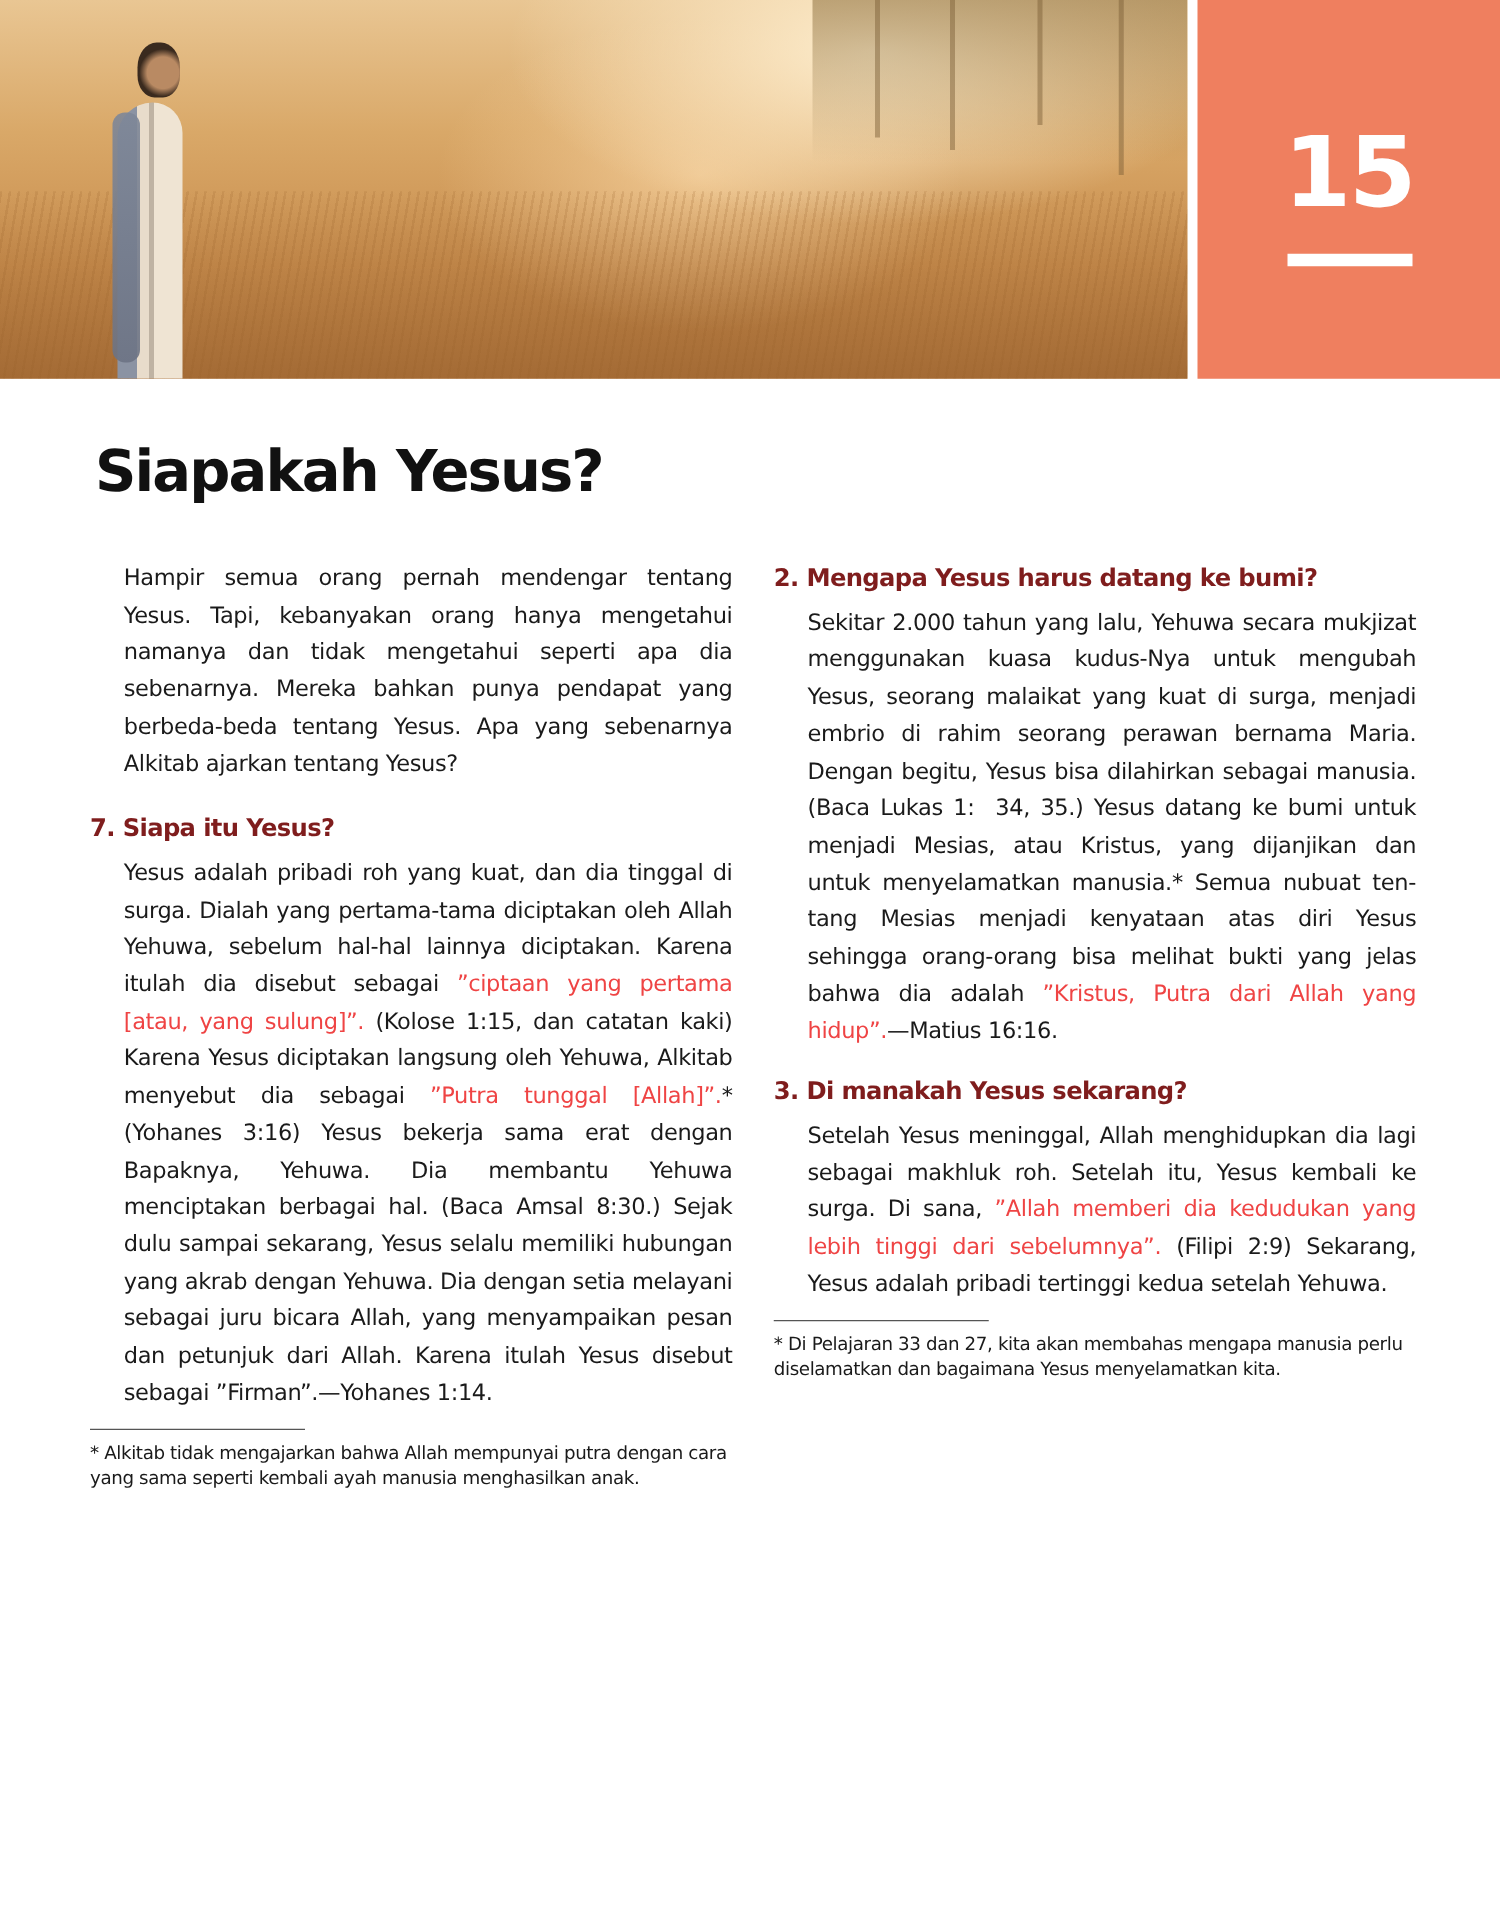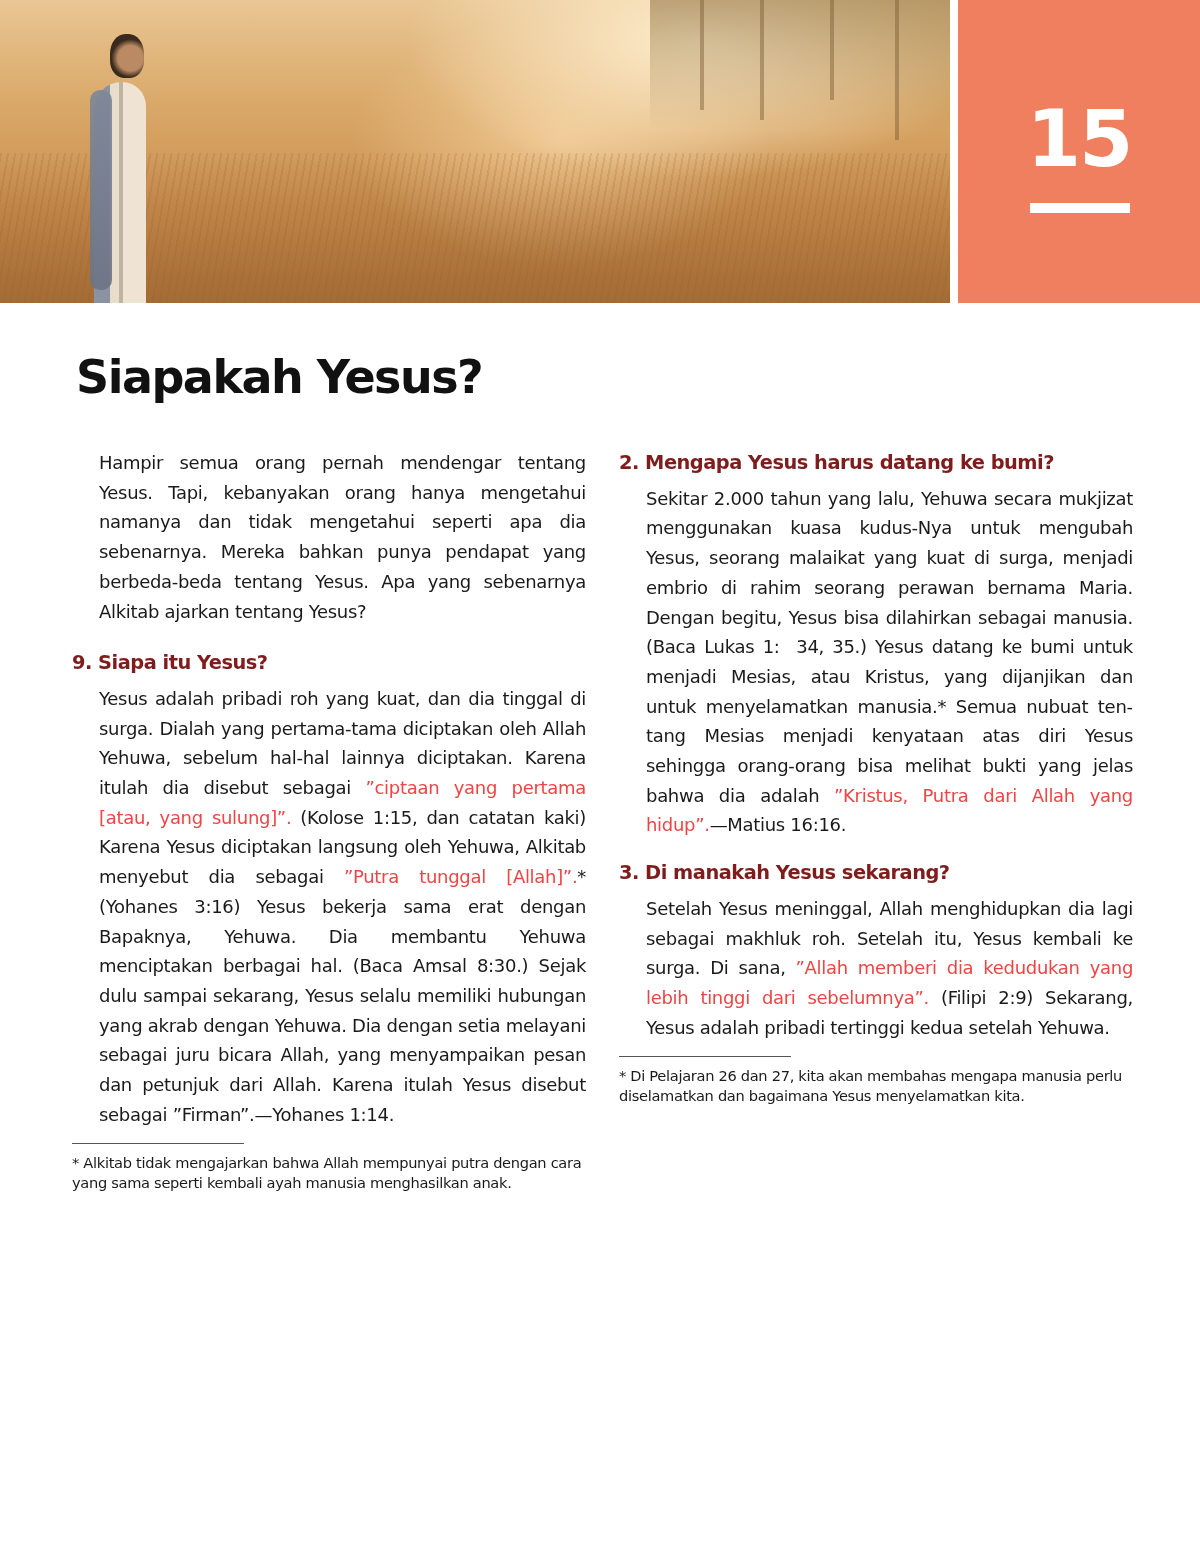--- a/index.html
+++ b/index.html
@@ -67,30 +67,30 @@
 <div class="lesson-box">
   <div class="lesson-number">15</div>
   <div class="lesson-rule"></div>
 </div>
 
 <h1 class="page-title">Siapakah Yesus?</h1>
 
 <div class="col col-left">
   <p class="body">Hampir semua orang pernah mendengar ten­tang Yesus. Tapi, kebanyakan orang hanya me­ngetahui namanya dan tidak mengetahui se­perti apa dia sebenarnya. Mereka bahkan punya pendapat yang berbeda-beda tentang Yesus. Apa yang sebenarnya Alkitab ajarkan tentang Yesus?</p>
   <div class="gap-intro"></div>
-  <h2 class="q">9. Siapa itu Yesus?</h2>
+  <h2 class="q">7. Siapa itu Yesus?</h2>
   <div class="gap-q"></div>
   <p class="body"><span>Yesus adalah pribadi roh yang kuat, dan dia tinggal di surga. Dialah yang pertama-tama di­ciptakan oleh Allah Yehuwa, sebelum hal-hal lainnya diciptakan. Karena itulah dia disebut sebagai </span><b>”ciptaan yang pertama [atau, yang sulung]”.</b><span> (Kolose 1:15, dan catatan kaki) Ka­rena Yesus diciptakan langsung oleh Yehuwa, Alkitab menyebut dia sebagai </span><b>”Putra tunggal [Allah]”.</b><span>* (Yohanes 3:16) Yesus bekerja sama erat dengan Bapaknya, Yehuwa. Dia membantu Yehuwa menciptakan berbagai hal. (Baca Amsal 8:30.) Sejak dulu sampai sekarang, Yesus selalu memiliki hubungan yang akrab dengan Yehuwa. Dia dengan setia melayani sebagai juru bicara Allah, yang menyampaikan pesan dan petunjuk dari Allah. Karena itulah Yesus disebut sebagai ”Firman”.—Yohanes 1:14.</span></p>
   <div class="fn-rule"></div>
   <p class="footnote">* Alkitab tidak mengajarkan bahwa Allah mempunyai putra de­ngan cara yang sama seperti kembali ayah manusia mengha­silkan anak.</p>
 </div>
 
 <div class="col col-right">
   <h2 class="q">2. Mengapa Yesus harus datang ke bumi?</h2>
   <div class="gap-q"></div>
   <p class="body"><span>Sekitar 2.000 tahun yang lalu, Yehuwa seca­ra mukjizat menggunakan kuasa kudus-Nya un­tuk mengubah Yesus, seorang malaikat yang kuat di surga, menjadi embrio di rahim seorang perawan bernama Maria. Dengan begitu, Yesus bisa dilahirkan sebagai manusia. (Baca Lukas 1:&nbsp; 34, 35.) Yesus datang ke bumi untuk menjadi Mesias, atau Kristus, yang dijanjikan dan untuk menyelamatkan manusia.* Semua nubuat ten­tang Mesias menjadi kenyataan atas diri Yesus sehingga orang-orang bisa melihat bukti yang jelas bahwa dia adalah </span><b>”Kristus, Putra dari Allah yang hidup”.</b><span>—Matius 16:16.</span></p>
   <div class="gap-after"></div>
   <h2 class="q">3. Di manakah Yesus sekarang?</h2>
   <div class="gap-q"></div>
   <p class="body"><span>Setelah Yesus meninggal, Allah menghidupkan dia lagi sebagai makhluk roh. Setelah itu, Ye­sus kembali ke surga. Di sana, </span><b>”Allah memberi dia kedudukan yang lebih tinggi dari sebelum­nya”.</b><span> (Filipi 2:9) Sekarang, Yesus adalah pribadi tertinggi kedua setelah Yehuwa.</span></p>
   <div class="fn-rule"></div>
-  <p class="footnote">* Di Pelajaran 26 dan 27, kita akan membahas mengapa ma­nusia perlu diselamatkan dan bagaimana Yesus menyelamat­kan kita.</p>
+  <p class="footnote">* Di Pelajaran 33 dan 27, kita akan membahas mengapa ma­nusia perlu diselamatkan dan bagaimana Yesus menyelamat­kan kita.</p>
 </div>
 
 </body></html>

